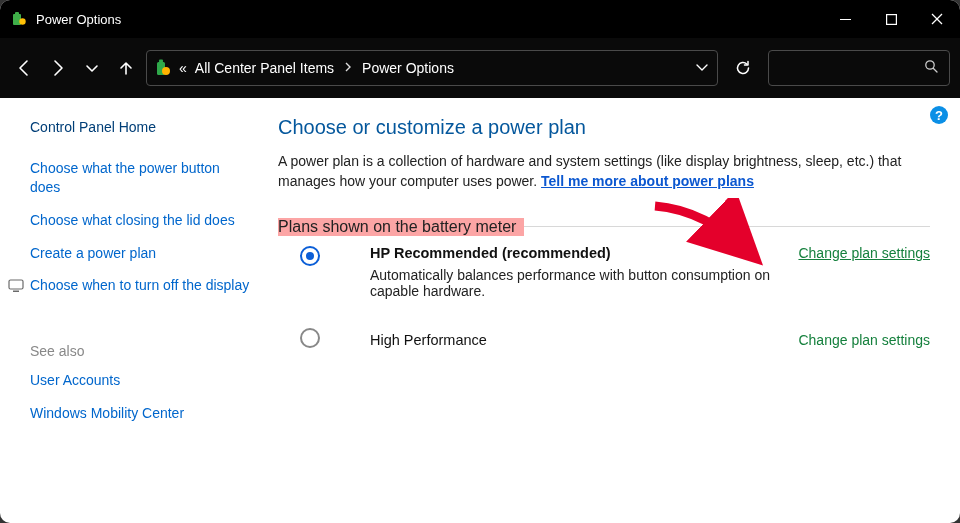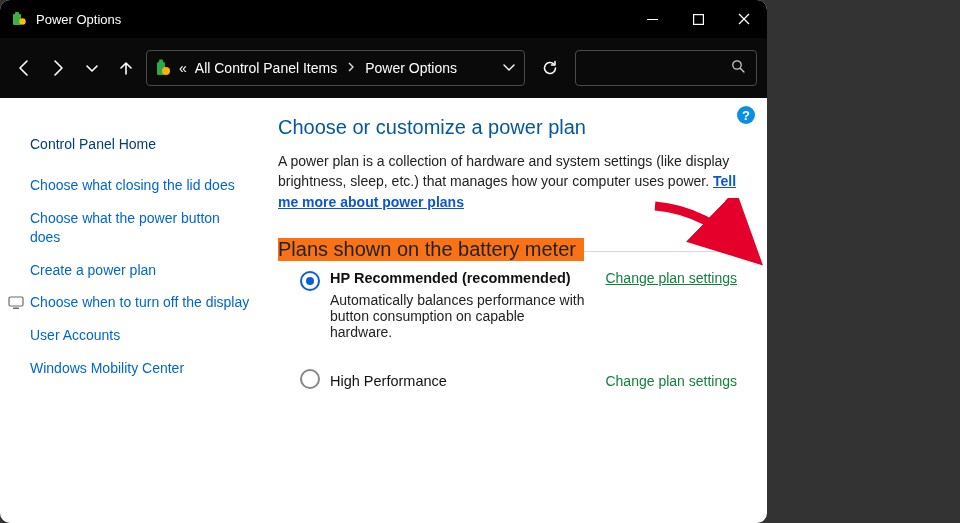--- a/index.html
+++ b/index.html
@@ -8,69 +8,69 @@
     --fg-toolbar:#fff;
     --fg-toolbar-dim:#ccc;
     --bg-body:#fff;
     --heading:#003e77;
     --link:#0066cc;
     --text:#111;
     --muted:#6b6b6b;
     --border:#888;
   }
   html,body{margin:0;padding:0;width:960px;height:523px;font-family:"Segoe UI",Arial,sans-serif;font-size:14px;color:var(--text);background:#333;overflow:hidden;}
-  .window{width:767px;height:523px;background:var(--bg-body);border-radius:10px;overflow:hidden;display:flex;flex-direction:column;position:relative;}
+  .window{width:960px;height:523px;background:var(--bg-body);border-radius:10px;overflow:hidden;display:flex;flex-direction:column;position:relative;}
   
   .titlebar{height:38px;background:var(--bg-titlebar);display:flex;align-items:center;color:#fff;}
   .titlebar .appicon{width:14px;height:14px;margin-left:12px;margin-right:10px;display:flex;align-items:center;justify-content:center;}
   .titlebar .title{font-size:13px;}
   .titlebar .spacer{flex:1;}
   .winbtn{width:46px;height:38px;display:flex;align-items:center;justify-content:center;color:#fff;}
   .winbtn svg{display:block;}
   
   .toolbar{height:60px;background:var(--bg-toolbar);display:flex;align-items:center;color:var(--fg-toolbar);padding:0 10px;gap:6px;}
   .navbtn{width:28px;height:28px;display:flex;align-items:center;justify-content:center;color:var(--fg-toolbar-dim);border-radius:3px;}
   .navbtn svg{display:block;}
   .breadcrumb{flex:1;height:34px;border:1px solid #4a4a4a;border-radius:4px;display:flex;align-items:center;padding:0 8px;gap:8px;color:#fff;font-size:14px;min-width:0;}
   .breadcrumb .bcicon{width:16px;height:18px;flex-shrink:0;}
   .breadcrumb .chev{color:#ccc;font-size:10px;padding:0 2px;}
   .breadcrumb .bc-spacer{flex:1;}
   .tb-icon-btn{width:38px;height:34px;display:flex;align-items:center;justify-content:center;color:#fff;}
   .searchbox{width:170px;height:34px;border:1px solid #4a4a4a;border-radius:4px;display:flex;align-items:center;justify-content:flex-end;padding-right:10px;}
   
   .body{display:flex;flex:1;overflow:hidden;position:relative;}
-  .sidebar{width:260px;padding:37px 10px 10px 30px;box-sizing:border-box;}
+  .sidebar{width:260px;padding:20px 10px 10px 30px;box-sizing:border-box;}
   .sidebar a{display:block;color:var(--link);text-decoration:none;font-size:14px;line-height:1.35;margin-bottom:14px;}
   .sidebar a.home{color:var(--heading);margin-bottom:22px;}
   .sidebar .withicon{display:flex;align-items:flex-start;margin-left:-22px;}
   .sidebar .withicon .sideicon{width:16px;height:16px;margin-right:6px;flex-shrink:0;margin-top:2px;}
   .sidebar .seealso-label{color:#888;font-size:14px;margin-top:34px;margin-bottom:12px;}
   .main{flex:1;padding:18px 30px 10px 18px;box-sizing:border-box;position:relative;}
   .help-icon{position:absolute;top:8px;right:12px;width:18px;height:18px;border-radius:50%;background:#0b8fe6;color:#fff;font-size:13px;font-weight:bold;display:flex;align-items:center;justify-content:center;}
   .main h1{font-size:20px;font-weight:400;color:#0b5a1f;color:#0d5e26;margin:0 0 12px 0;}
   .main h1{color:#0c6b1f;}
   .main h1{color:#0f6e26;}
   .main h1{color:#0c5e20;}
   .main h1{color:#0b6b21;}
   .main h1{color:#0a5d1e;}
   .main h1{color:#0b6220;}
   .main h1{color:#0b5d1d;}
   
   .main h1{color:#005e9c;} 
   .main h1{color:#04579c;font-weight:400;}
   .main .intro{font-size:14px;line-height:1.45;color:#222;margin-bottom:16px;}
   .main .intro .tellmore{color:#0b57d0;text-decoration:underline;font-weight:bold;}
-  .fieldset-label{font-size:20px;color:#222;background:#f97316;position:relative;top:10px;padding-right:8px;display:inline-block;}
+  .fieldset-label{font-size:16px;color:#222;background:#fca5a5;position:relative;top:10px;padding-right:8px;display:inline-block;}
   .fieldset-line{border-top:1px solid #d8d8d8;margin-top:0;margin-bottom:0;}
   .plans{padding:18px 0 0 22px;}
   .plan-row{display:flex;align-items:flex-start;margin-bottom:8px;}
   .radio{width:16px;height:16px;border:2px solid #888;border-radius:50%;margin-right:10px;margin-top:1px;flex-shrink:0;display:flex;align-items:center;justify-content:center;}
   .radio.checked{border-color:#0b5ed7;}
   .radio.checked::after{content:"";width:8px;height:8px;background:#0b5ed7;border-radius:50%;}
-  .plan-main{flex:1;}
+  .plan-main{flex:1;margin-left:40px;}
   .plan-name{font-size:14.5px;color:#111;font-weight:700;}
   .plan-name.light{font-weight:400;}
   .plan-desc{font-size:14px;color:#222;margin-top:6px;margin-bottom:20px;}
   .plan-link{font-size:14px;margin-left:20px;white-space:nowrap;}
   .plan-link a{color:#15803d;text-decoration:none;}
   .plan-link a.underlined{text-decoration:underline;}
   
   .arrow-overlay{position:absolute;pointer-events:none;}
 </style>
 </head>
@@ -130,21 +130,21 @@
 
     <div class="breadcrumb">
       <span class="bcicon">
         <svg width="16" height="18" viewBox="0 0 16 18">
             <rect x="2" y="3" width="8" height="13" rx="1.5" fill="#2fa84a"></rect>
             <rect x="4" y="0.5" width="4" height="3" rx="1" fill="#2fa84a"></rect>
             <circle cx="11" cy="12" r="4" fill="#ffb300"></circle>
           </svg>
       </span>
       <span>«</span>
-      <span>All Control Panel Items</span>
+      <span>All Center Panel Items</span>
       <span class="chev">
         <svg width="8" height="10" viewBox="0 0 8 10">
             <path d="M2 1 L6 5 L2 9" fill="none" stroke="#ddd" stroke-width="1.4"></path>
           </svg>
       </span>
       <span>Power Options</span>
       <span class="bc-spacer"></span>
       <span>
         <svg width="14" height="14" viewBox="0 0 14 14">
             <path d="M2 5 L7 10 L12 5" fill="none" stroke="#fff" stroke-width="1.4" stroke-linecap="round" stroke-linejoin="round"></path>
@@ -166,33 +166,34 @@
             <line x1="9.2" y1="9.2" x2="13" y2="13" stroke="#ccc" stroke-width="1.3" stroke-linecap="round"></line>
           </svg>
       </span>
     </div>
   </div>
 
   <div class="body">
 
     <div class="sidebar">
       <a href="#" class="home">Control Panel Home</a>
+      <a href="#">Choose what the power button does</a>
       <a href="#">Choose what closing the lid does</a>
-      <a href="#">Choose what the power button does</a>
       <a href="#">Create a power plan</a>
       <div class="withicon">
         <span class="sideicon">
           <svg width="16" height="16" viewBox="0 0 16 16">
               <rect x="1" y="2" width="14" height="9" rx="1.5" fill="none" stroke="#6a6a6a" stroke-width="1.2"></rect>
               <rect x="5" y="12.5" width="6" height="1.5" fill="#6a6a6a"></rect>
             </svg>
         </span>
         <a href="#">Choose when to turn off the display</a>
       </div>
 
+      <div class="seealso-label">See also</div>
       <a href="#">User Accounts</a>
       <a href="#">Windows Mobility Center</a>
     </div>
 
     <div class="main">
       <div class="help-icon">?</div>
 
       <h1>Choose or customize a power plan</h1>
 
       <div class="intro">

